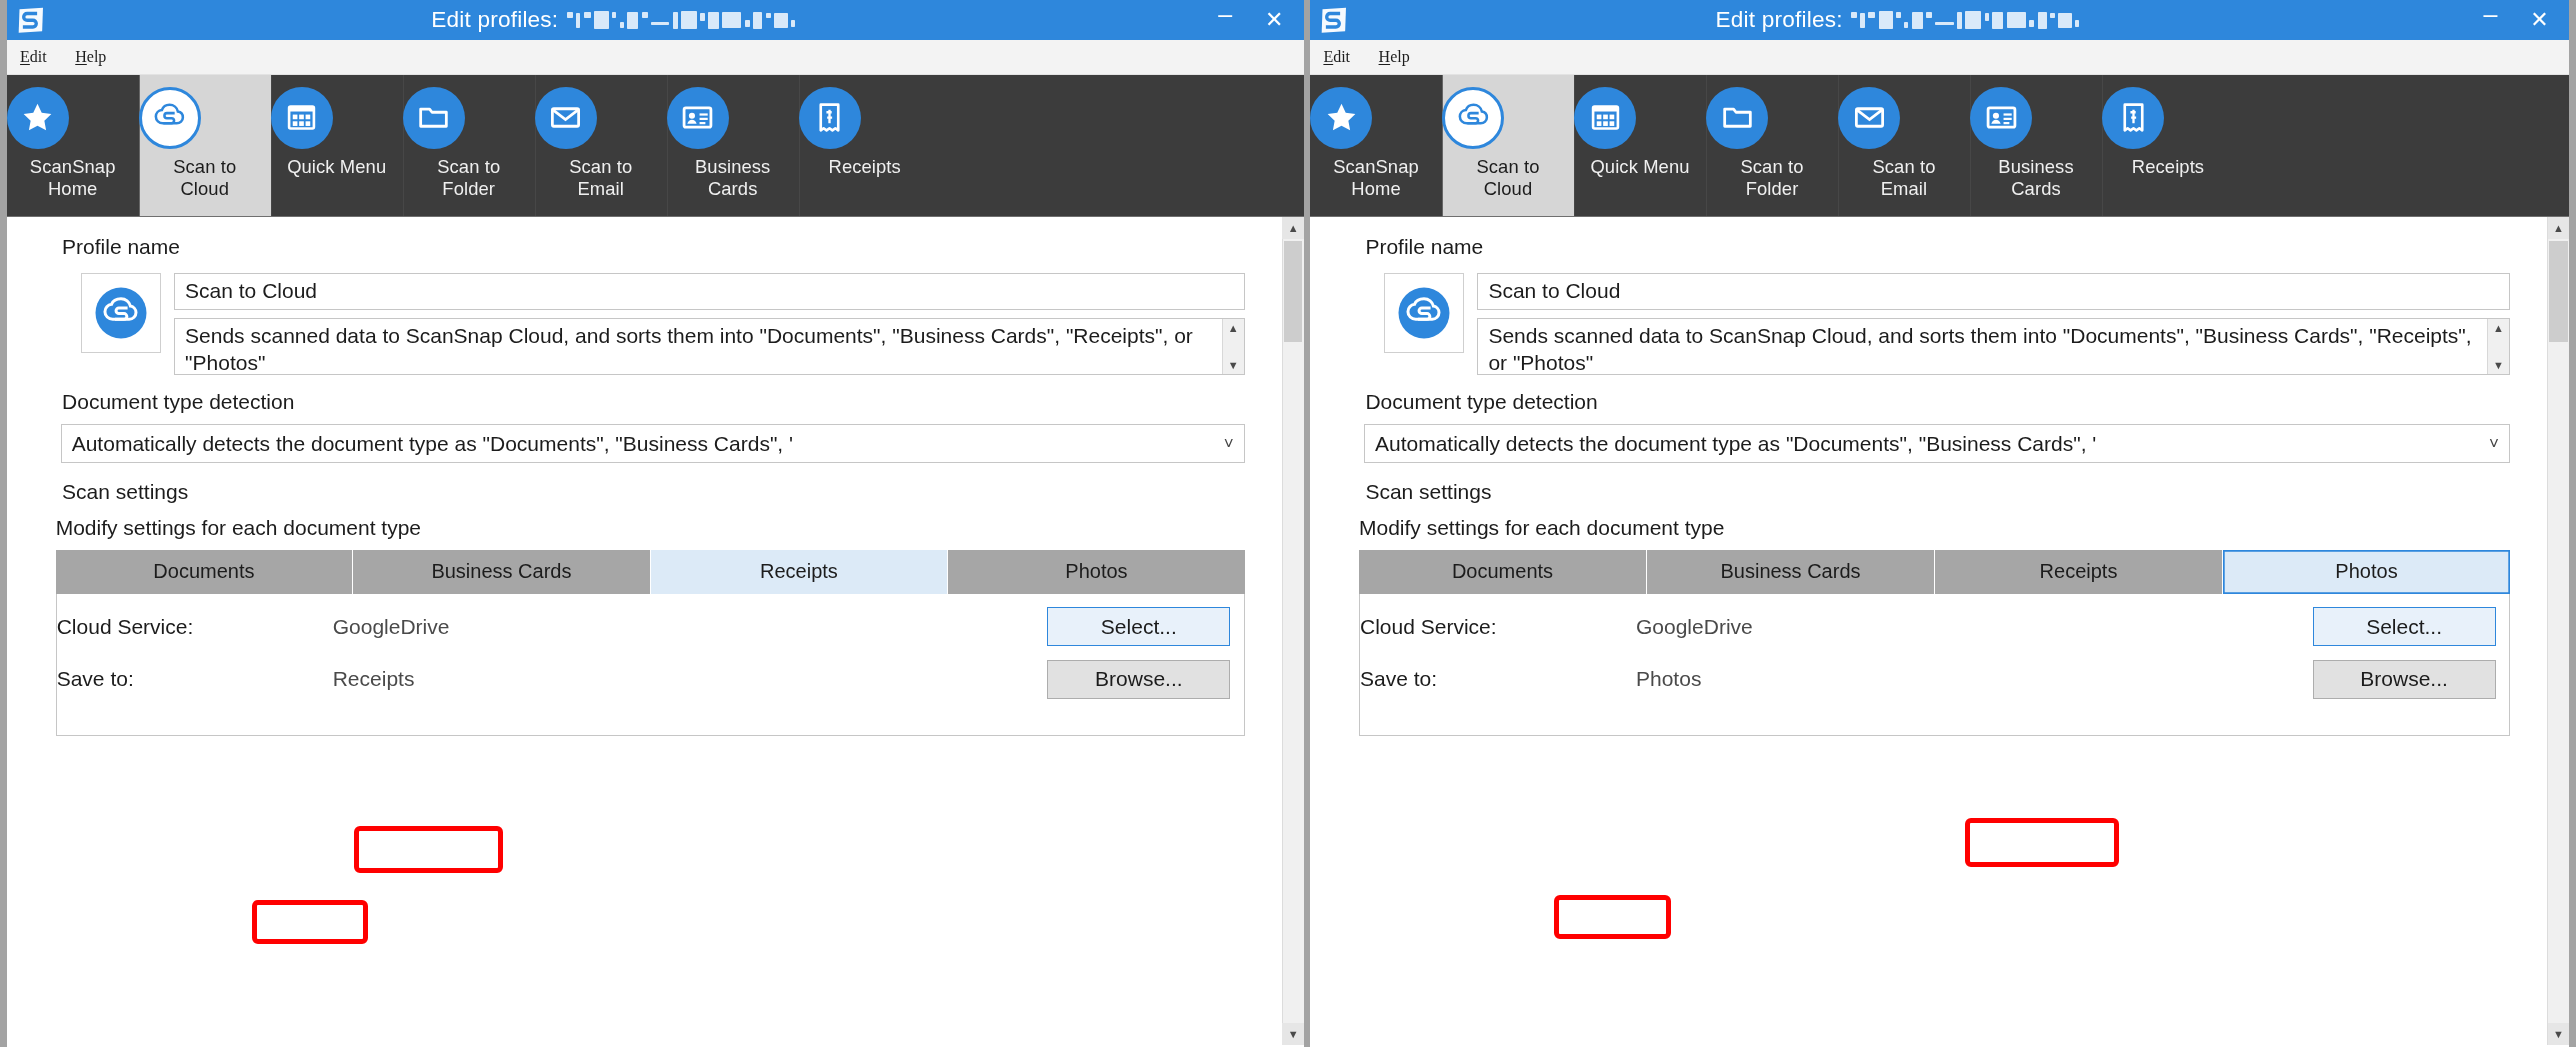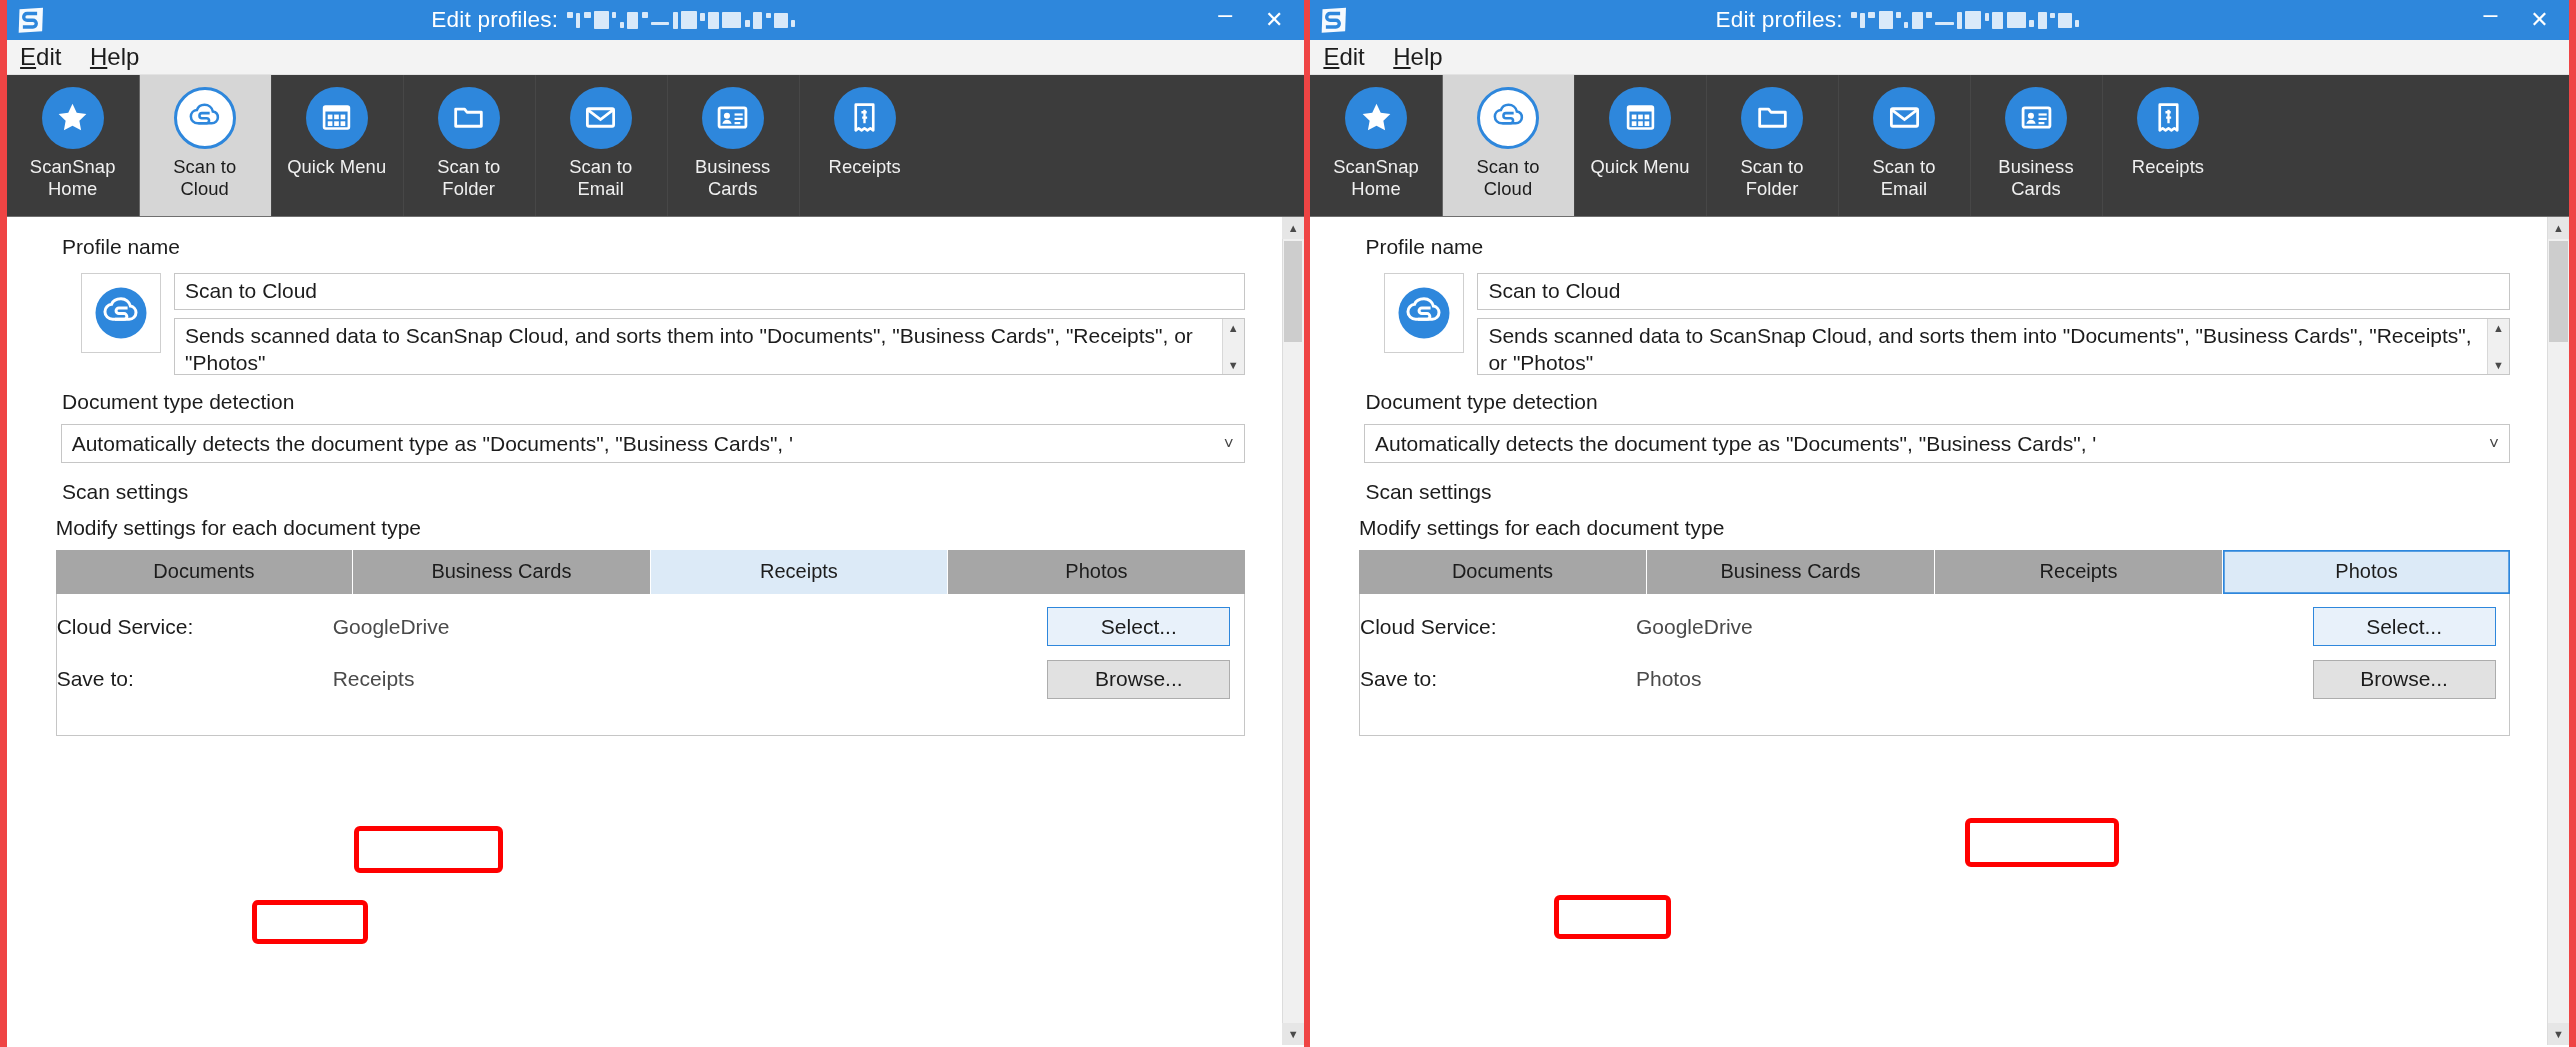--- a/index.html
+++ b/index.html
@@ -2,21 +2,21 @@
 <html style="font-size:13.4px"><head>
 <meta charset="utf-8">
 <style>
   * { box-sizing: border-box; margin: 0; padding: 0; }
   html, body {
     width: 2576px; height: 1047px;
     background: #000;
     font-family: "Liberation Sans", sans-serif;
     overflow: hidden;
   }
-  .stage { position: relative; width: 2576px; height: 1047px; background:#ef4444; }
+  .stage { position: relative; width: 2576px; height: 1047px; background:#a3a3a3; }
 
   
   .window {
     position: absolute; top: 0; height: 1047px;
     background: #ffffff; overflow: hidden;
   }
   .window.left  { left: 6.7px;    width: 1297px; }
   .window.right { left: 1310px; width: 1259px; }
 
   
@@ -45,31 +45,31 @@
     display: flex; align-items: center; justify-content: center;
     font-size: 22px; line-height: 1;
   }
   .tb-btn.min { font-size: 25px; padding-bottom: 11.7px; }
 
   
   .menubar {
     height: 35px; background: #f3f3f3; display: flex; align-items: center;
     padding-left: 13.4px; gap: 28.5px; border-bottom: 0.8px solid #e3e3e3;
   }
-  .menu-item { font-size: 24px; color: #1c1c1c; }
+  .menu-item { font-size: 16px; color: #1c1c1c; font-family: Liberation Serif, serif; }
   .menu-item u { text-decoration: underline; text-underline-offset: 1.7px; }
 
   
   .toolbar {
     height: 142px; background: #3c3c3c; display: flex;
     align-items: stretch; border-bottom: 1.7px solid #6f6f6f;
   }
   .tool {
     width: 132px; flex: none;
-    display: flex; flex-direction: column; align-items: center;
+    display: flex; flex-direction: column; 
     padding-top: 11.7px; position: relative;
   }
   .tool + .tool { box-shadow: inset 0.8px 0 0 #4a4a4a; }
   .tool.selected { background: #d6d6d6; }
   .tool-ic {
     width: 62px; height: 62px; border-radius: 50%;
     background: #2e87dc; display: flex; align-items: center;
     justify-content: center; flex: none;
   }
   .tool.selected .tool-ic { background: #ffffff; border: 3.4px solid #2e87dc; }

